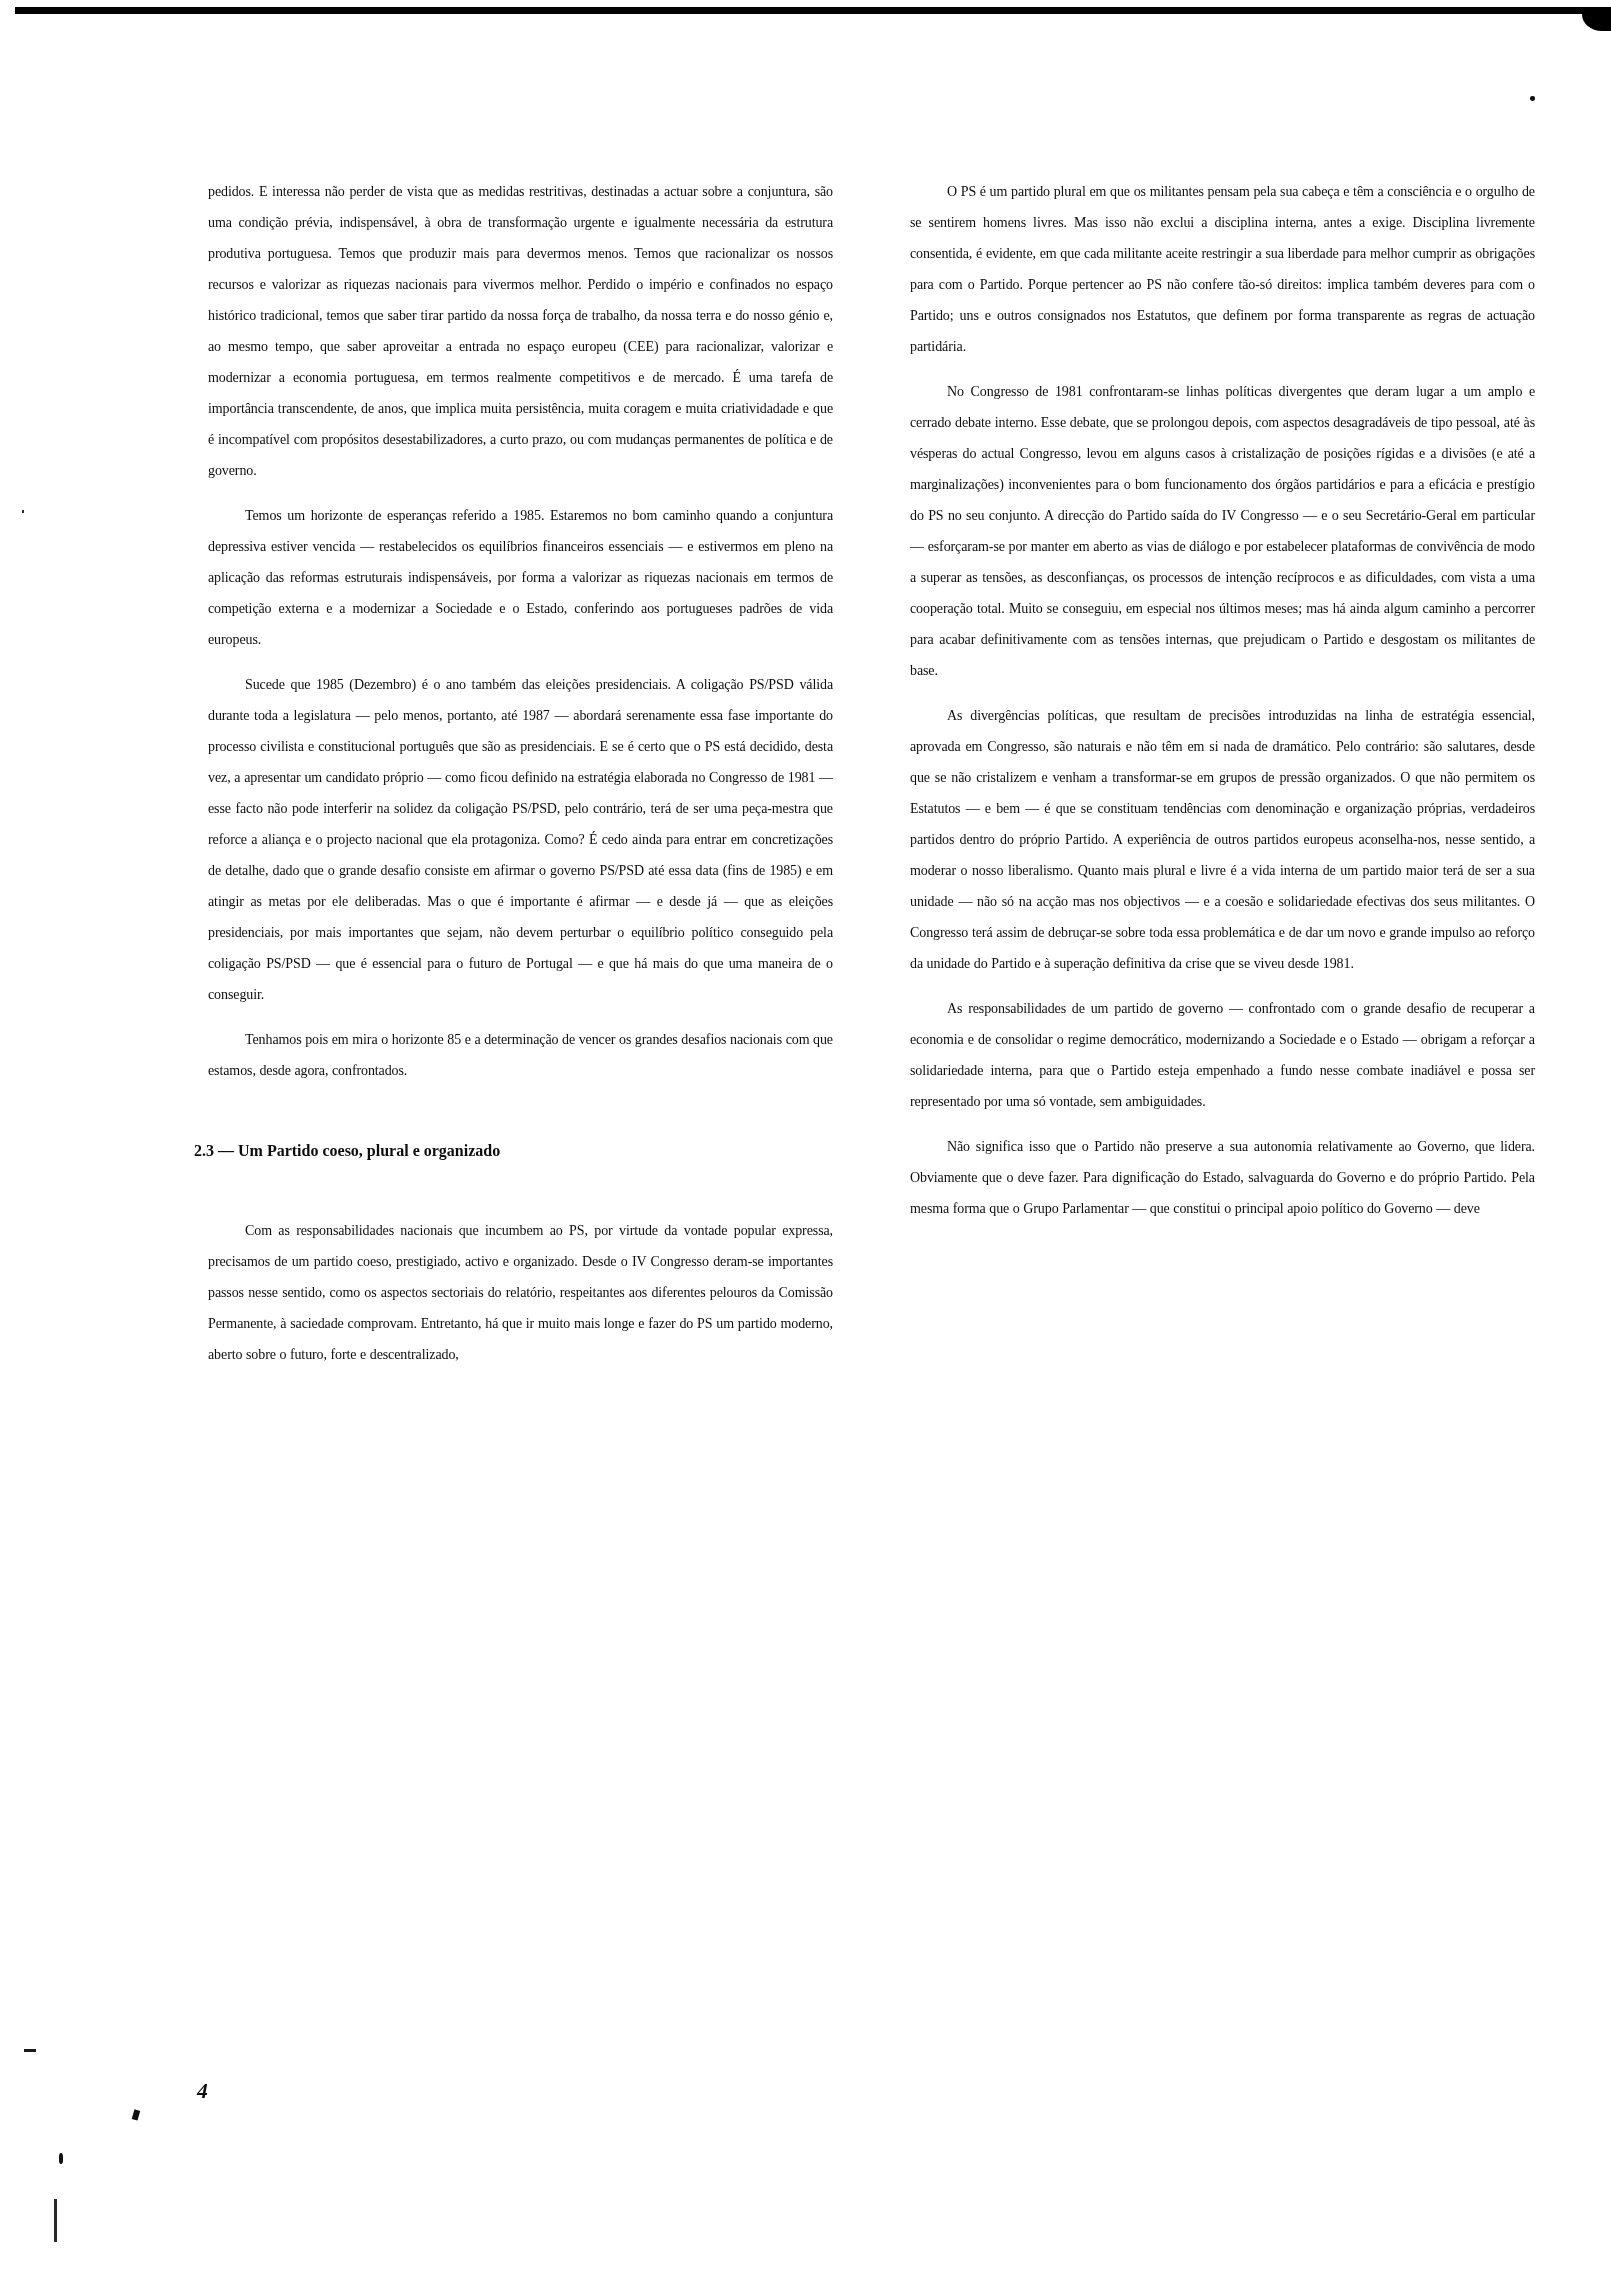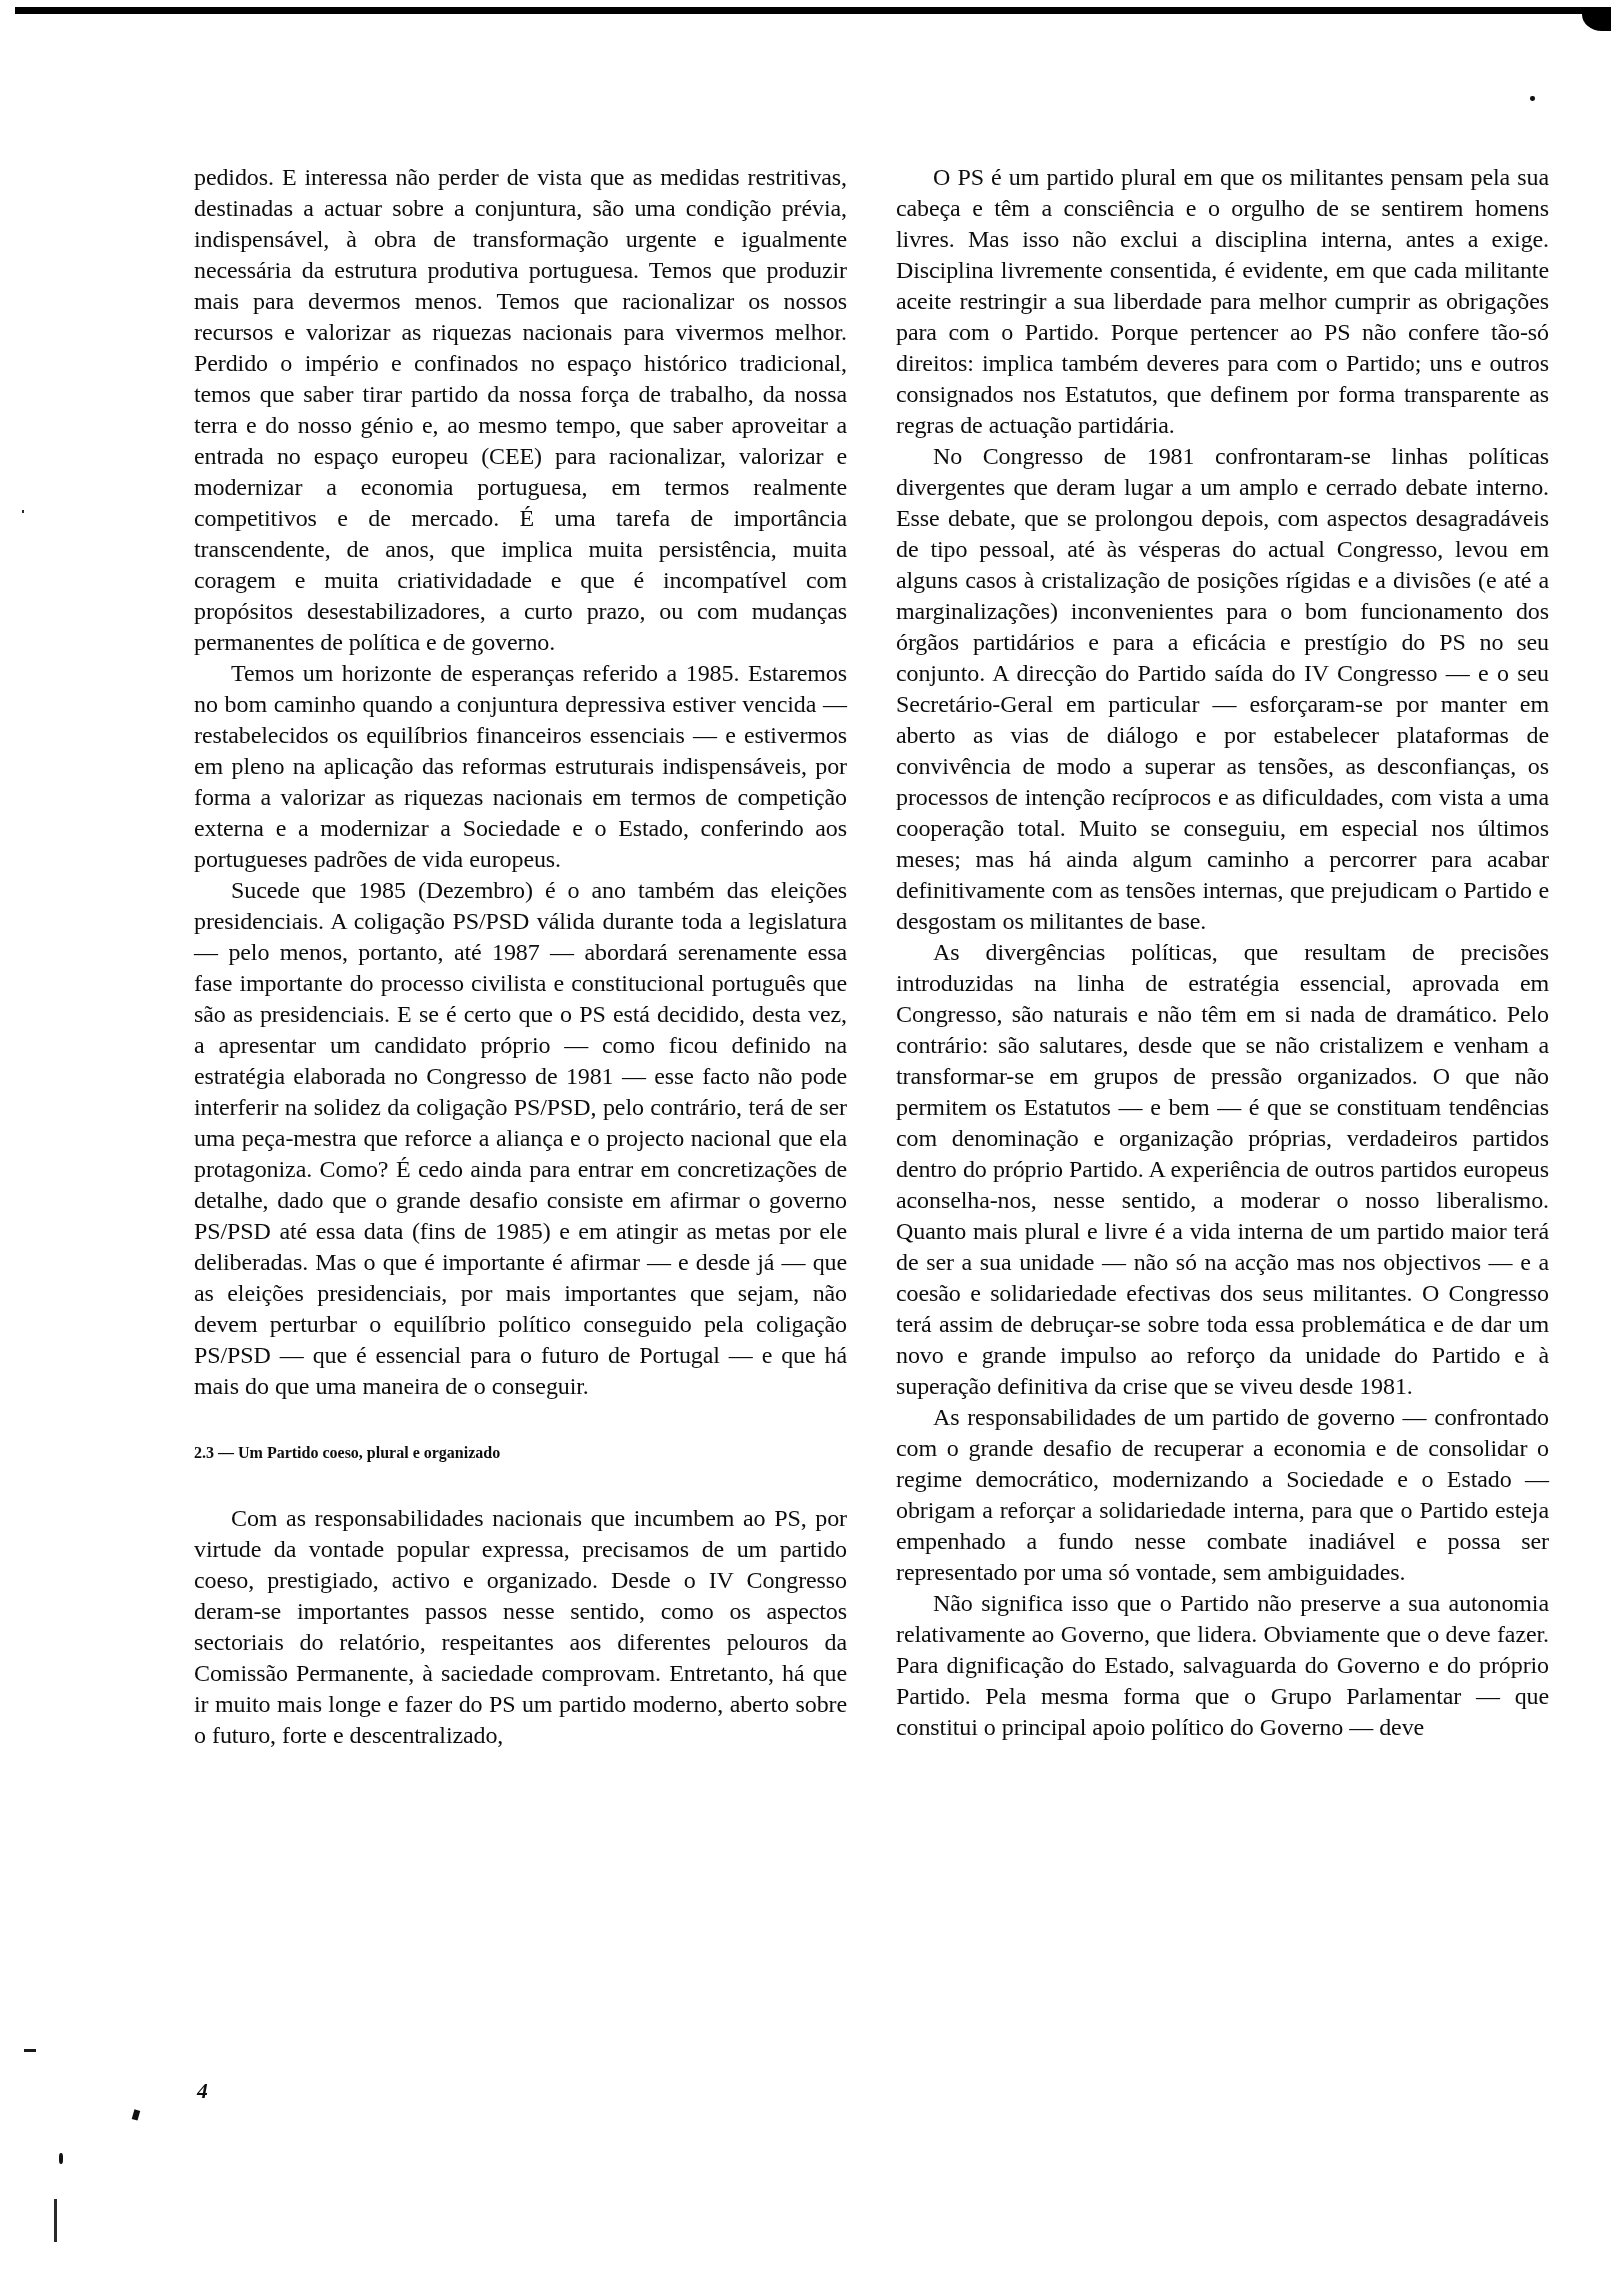--- a/index.html
+++ b/index.html
@@ -60,22 +60,22 @@
     top: 162px;
     left: 194px;
     width: 1356px;
     display: flex;
     gap: 49px;
   }
   .col {
     width: 653px;
   }
   .col p {
-    margin: 0;
-    font-size: 24px;
+    margin: 14px;
+    font-size: 14px;
     line-height: 31px;
     text-align: justify;
     text-indent: 37px;
     letter-spacing: -0.1px;
     word-spacing: 0.2px;
   }
   .col p.noindent {
     text-indent: 0;
   }
   .col p b { font-weight: 400; }
@@ -121,20 +121,21 @@
   <div class="columns">
 
     <div class="col">
 
       <p class="noindent">pedidos. E interessa não perder de vista que as medidas restritivas, destinadas a actuar sobre a conjuntura, são uma condição prévia, indispensável, à obra de transformação urgente e igualmente necessária da estrutura produtiva portuguesa. Temos que produzir mais para devermos menos. Temos que racionalizar os nossos recursos e valorizar as riquezas nacionais para vivermos melhor. Perdido o império e confinados no espaço histórico tradicional, temos que saber tirar partido da nossa força de trabalho, da nossa terra e do nosso génio e, ao mesmo tempo, que saber aproveitar a entrada no espaço europeu (CEE) para racionalizar, valorizar e modernizar a economia portuguesa, em termos realmente competitivos e de mercado. É uma tarefa de importância transcendente, de anos, que implica muita persistência, muita coragem e muita criatividadade e que é incompatível com propósitos desestabilizadores, a curto prazo, ou com mudanças permanentes de política e de  governo.</p>
 
       <p>Temos um horizonte de esperanças referido a 1985. Estaremos no bom caminho quando a conjuntura depressiva estiver vencida — restabelecidos os equilíbrios financeiros essenciais — e estivermos em pleno na aplicação das reformas estruturais indispensáveis, por forma a valorizar as riquezas nacionais em termos de competição externa e a modernizar a Sociedade e o Estado, conferindo aos portugueses padrões de vida europeus.</p>
 
       <p><span>Sucede que 1985 (Dezembro) é o ano também das eleições presidenciais. A coligação PS/PSD válida durante toda a legislatura — pelo menos, portanto, até 1987 — abordará serenamente essa fase importante do processo civilista e constitucional português que são as presidenciais. E se é certo que o PS está decidido, desta vez, a apresentar um candidato próprio — como ficou definido na estratégia elaborada no Congresso de 1981 — esse facto não pode interferir na solidez da coligação PS/PSD, pelo contrário, terá de ser uma peça-mestra que reforce a aliança e o projecto nacional que ela protagoniza. Como? É cedo ainda para entrar em concretizações de detalhe, dado que o </span><b>grande desafio</b><span> consiste em afirmar o governo PS/PSD até essa data (fins de 1985) e em atingir as metas por ele deliberadas. Mas o que é importante é afirmar — e desde já — que as eleições presidenciais, por mais importantes que sejam, não devem perturbar o equilíbrio político conseguido pela coligação PS/PSD — que é essencial para o futuro de Portugal — e que há mais do que uma maneira de o conseguir.</span></p>
 
+      <p>Tenhamos pois em mira o horizonte 85 e a determinação de vencer os grandes desafios nacionais com que estamos, desde agora, confrontados.</p>
 
       <div class="gap-before-heading"></div>
       <h2 class="section-heading">2.3 — Um Partido coeso, plural e organizado</h2>
       <div class="gap-after-heading"></div>
 
       <p><span>Com as responsabilidades nacionais que incumbem ao PS, por virtude da vontade popular expressa, precisamos de um partido coeso, prestigiado, activo e organizado. Desde o IV Congresso deram-se importantes passos nesse sentido, como os aspectos sectoriais do relatório, respeitantes aos diferentes pelouros da Comissão Permanente, à saciedade comprovam. Entretanto, há que ir muito mais longe e fazer do PS um </span><b>partido moderno,</b><span> aberto sobre o futuro, forte e descentralizado,</span></p>
     </div>
 
     <div class="col">
 

